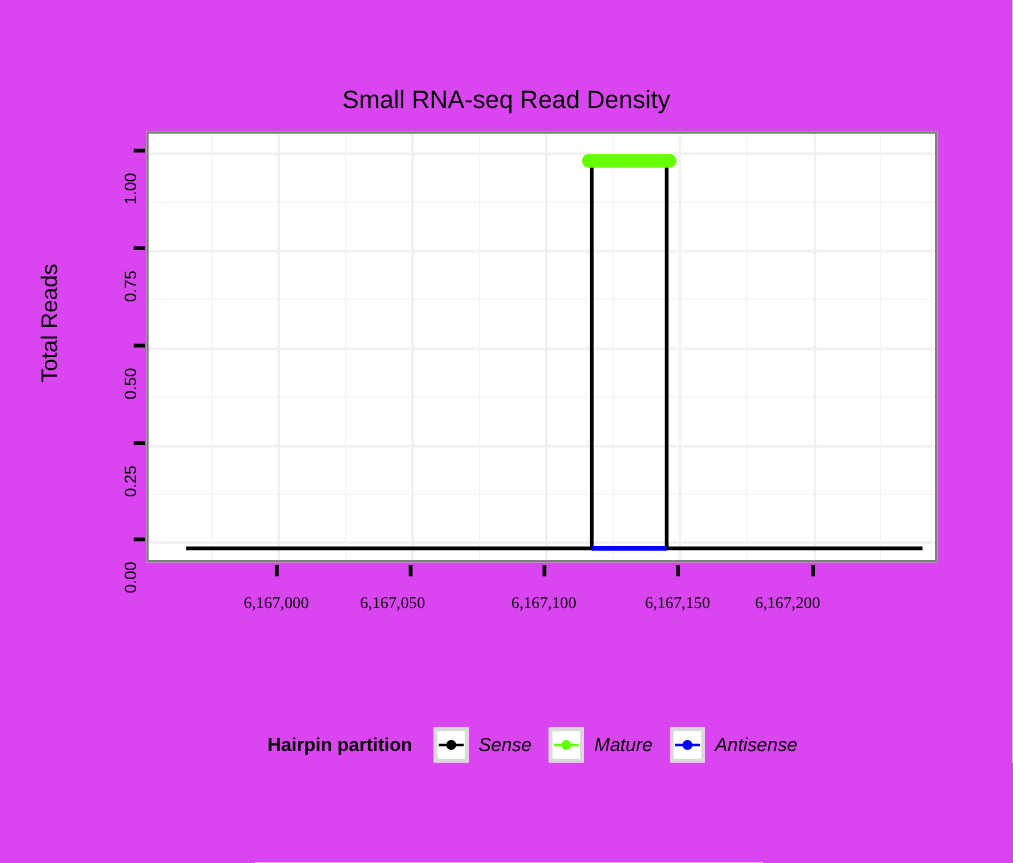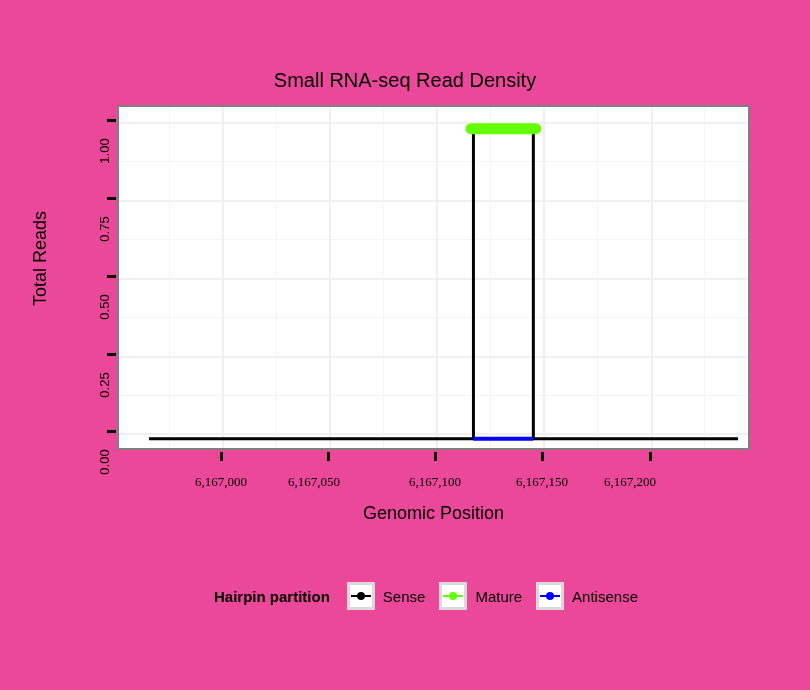--- a/index.html
+++ b/index.html
@@ -15,21 +15,21 @@
     overflow: hidden;
     position: relative;
   }
 
   
   #figure {
     position: absolute;
     left: 0; top: 0;
     width: 810px;
     height: 690px;
-    background: #ec4899;
+    background: #d946ef;
   }
 
   
   #chart-title {
     position: absolute;
     left: 0;
     top: 68px;
     width: 810px;
     text-align: center;
     font-size: 20px;
@@ -133,20 +133,21 @@
     font-size: 15px;
     font-weight: bold;
     margin-right: 17px;
     white-space: nowrap;
   }
   .legend-item {
     display: flex;
     flex-direction: row;
     align-items: center;
     margin-right: 14px;
+    font-style: italic;
   }
   .legend-key {
     width: 28px;
     height: 28px;
     border: 3px solid #d9d9d9;
     background: #ffffff;
     box-sizing: border-box;
     position: relative;
     margin-right: 8px;
     flex: 0 0 auto;
@@ -233,21 +234,20 @@
   <div class="tick-mark y" style="left:107px; top:275px;"></div>
   <div class="tick-mark y" style="left:107px; top:353px;"></div>
   <div class="tick-mark y" style="left:107px; top:430px;"></div>
 
   <div class="tick-label y" style="top:121px;">1.00</div>
   <div class="tick-label y" style="top:199px;">0.75</div>
   <div class="tick-label y" style="top:277px;">0.50</div>
   <div class="tick-label y" style="top:355px;">0.25</div>
   <div class="tick-label y" style="top:432px;">0.00</div>
 
-  <div id="x-axis-title">Genomic Position</div>
 
   <div id="legend">
     <div id="legend-title">Hairpin partition</div>
 
     <div class="legend-item">
       <span class="legend-key">
         <span class="key-line" style="background:#000000;"></span>
         <span class="key-dot" style="background:#000000;"></span>
       </span>
       <span class="legend-label">Sense</span>

